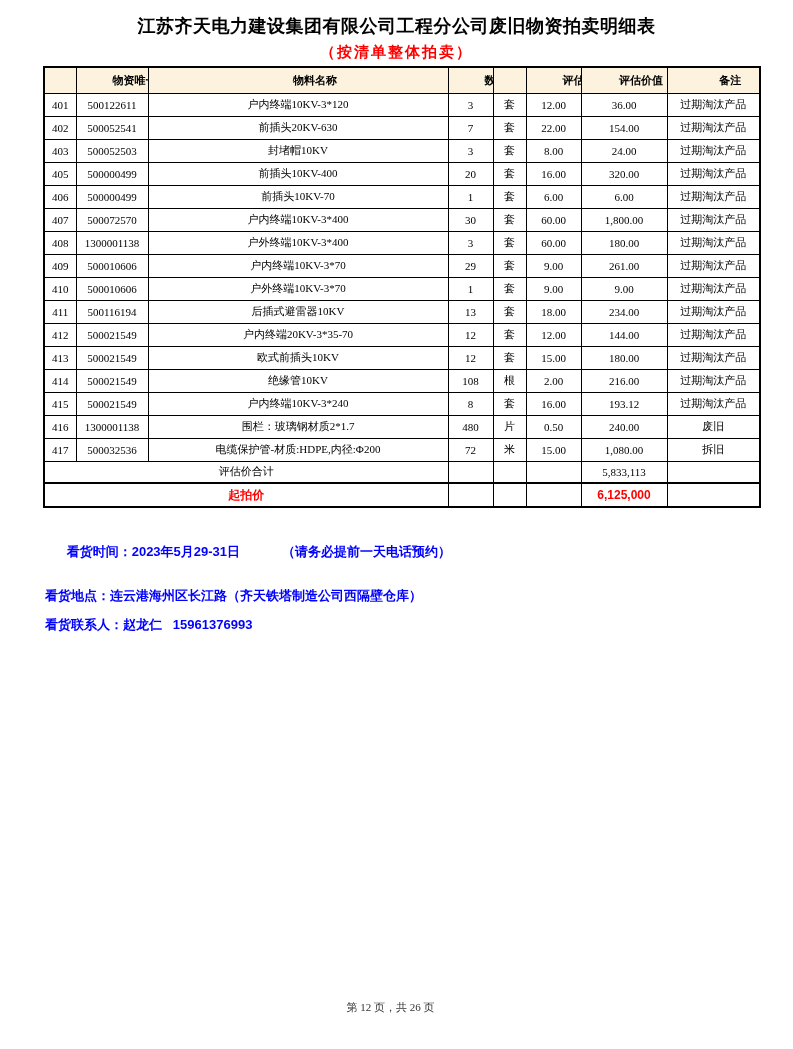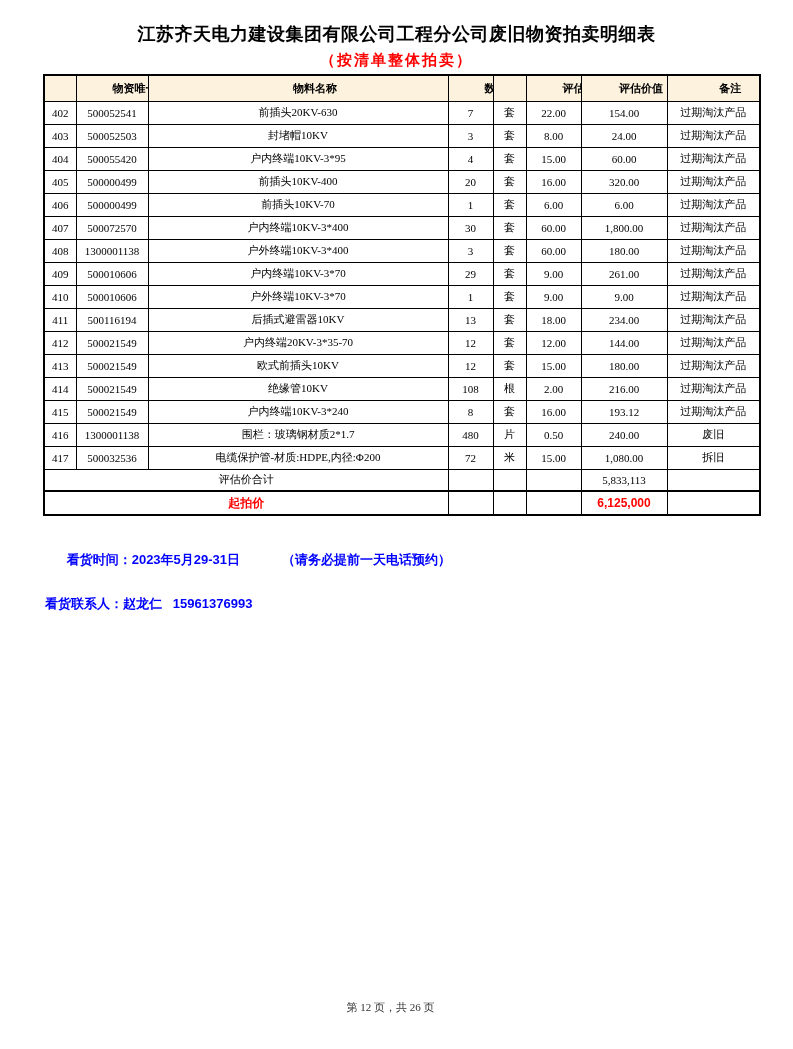--- a/index.html
+++ b/index.html
@@ -6,21 +6,21 @@
   html,body { background:#ffffff; }
   .page {
     position:relative;
     width:793px; height:1049px;
     background:#ffffff;
     font-family:"Liberation Serif", serif;
     color:#000;
     overflow:hidden;
   }
   .title {
-    padding-top:22px;
+    padding-top:14px;
     text-align:center;
     font-family:"Liberation Sans", sans-serif;
     font-weight:bold;
     font-size:18px;
     letter-spacing:0.5px;
   }
   .subtitle {
     margin-top:5px;
     text-align:center;
     font-family:Liberation Serif, serif;
@@ -109,47 +109,47 @@
         <th>物料名称</th>
         <th>数量</th>
         <th>单位</th>
         <th>评估单价</th>
         <th>评估价值</th>
         <th>备注</th>
       </tr>
     </thead>
     <tbody>
         <tr>
+    <td>401</td>
+    <td>500122611</td>
+    <td>户内终端10KV-3*120</td>
+    <td>3</td>
+    <td>套</td>
+    <td>12.00</td>
+    <td>36.00</td>
+    <td>过期淘汰产品</td>
+  </tr>
+        <tr>
     <td>402</td>
     <td>500052541</td>
     <td>前插头20KV-630</td>
     <td>7</td>
     <td>套</td>
     <td>22.00</td>
     <td>154.00</td>
     <td>过期淘汰产品</td>
   </tr>
         <tr>
     <td>403</td>
     <td>500052503</td>
     <td>封堵帽10KV</td>
     <td>3</td>
     <td>套</td>
     <td>8.00</td>
     <td>24.00</td>
-    <td>过期淘汰产品</td>
-  </tr>
-        <tr>
-    <td>404</td>
-    <td>500055420</td>
-    <td>户内终端10KV-3*95</td>
-    <td>4</td>
-    <td>套</td>
-    <td>15.00</td>
-    <td>60.00</td>
     <td>过期淘汰产品</td>
   </tr>
         <tr>
     <td>405</td>
     <td>500000499</td>
     <td>前插头10KV-400</td>
     <td>20</td>
     <td>套</td>
     <td>16.00</td>
     <td>320.00</td>
@@ -293,18 +293,19 @@
         <td class="red-cell">6,125,000</td>
         <td></td>
       </tr>
     </tfoot>
   </table>
 
   <div class="notes">
     <div class="note-line">
       <span>看货时间：2023年5月29-31日</span><span class="note-gap">（请务必提前一天电话预约）</span>
     </div>
+    <div class="note-line">看货地点：连云港海州区长江路（齐天铁塔制造公司西隔壁仓库）</div>
     <div class="note-line">看货联系人：赵龙仁   15961376993</div>
   </div>
 
   <div class="page-number">第 12 页，共 26 页</div>
 
 </div>
 
 </body></html>

